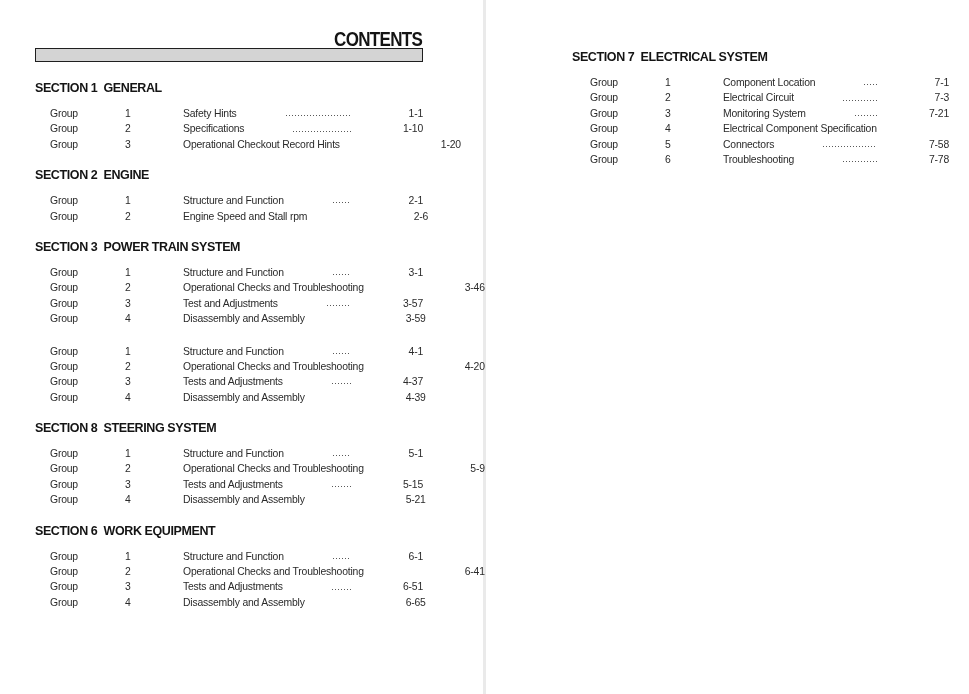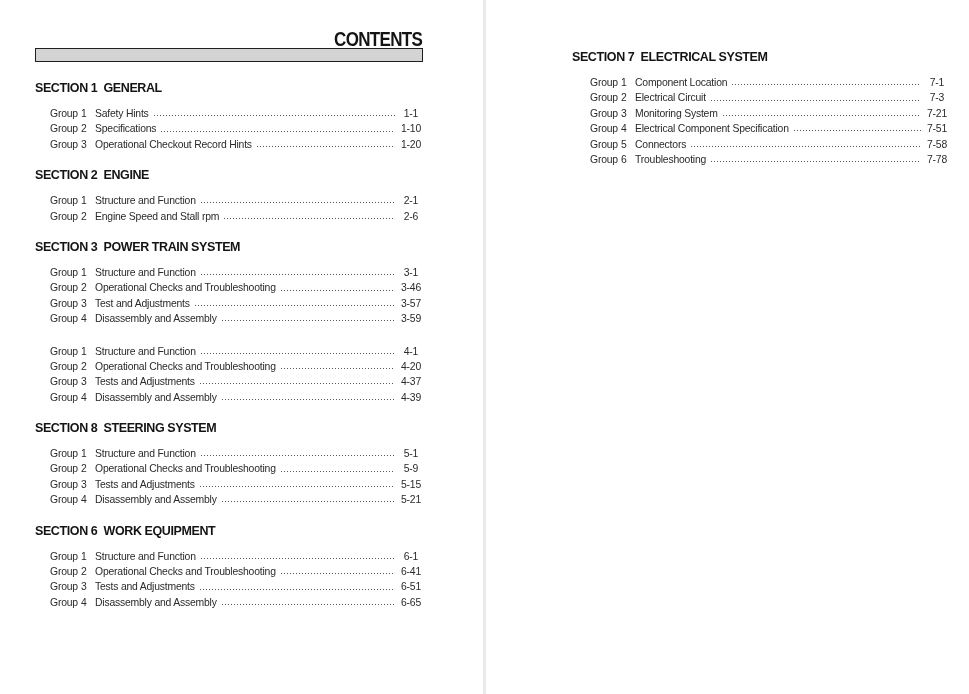--- a/index.html
+++ b/index.html
@@ -75,20 +75,21 @@
   }
   .toc-row {
     display: flex;
     align-items: baseline;
     height: 15.4px;
     line-height: 15.4px;
     font-size: 10.4px;
     letter-spacing: -0.2px;
     margin-left: 15px;
     color: #2a2a2a;
+    gap: 44px;
   }
   .page-right .toc-row {
     margin-left: 18px;
   }
   .g-word  { flex: none; width: 31px; white-space: pre; }
   .g-num   { flex: none; width: 14px; white-space: pre; }
   .g-title { flex: none; white-space: pre; }
   .leader {
     flex: 1 1 auto;
     height: 1px;
@@ -97,21 +98,21 @@
     margin: 0 4px 0 5px;
     background-image: repeating-linear-gradient(
       to right,
       #595959 0px, #595959 1px,
       transparent 1px, transparent 3px
     );
   }
   .g-page {
     flex: none;
     width: 24px;
-    text-align: center;
+    text-align: right;
     white-space: pre;
   }
 </style>
 </head>
 <body>
 
 <div class="spread">
 
   <div class="page-divider"></div>
 

